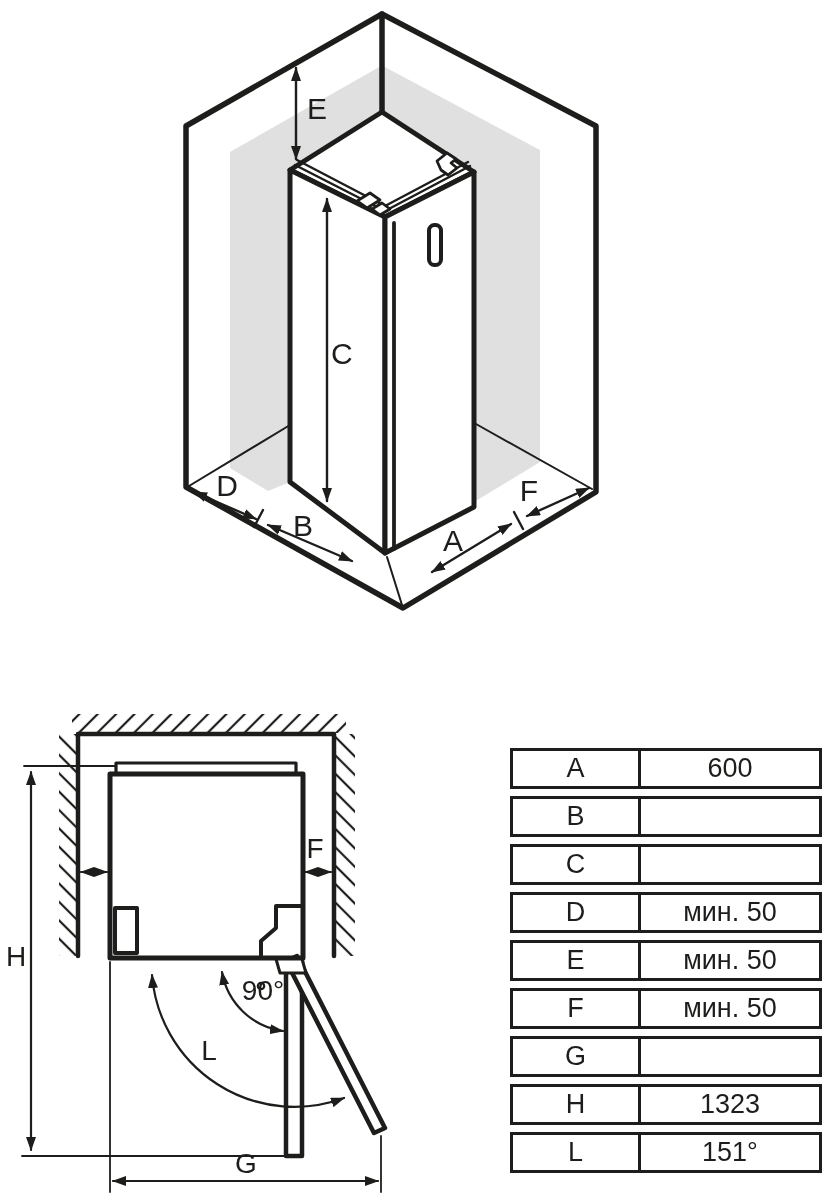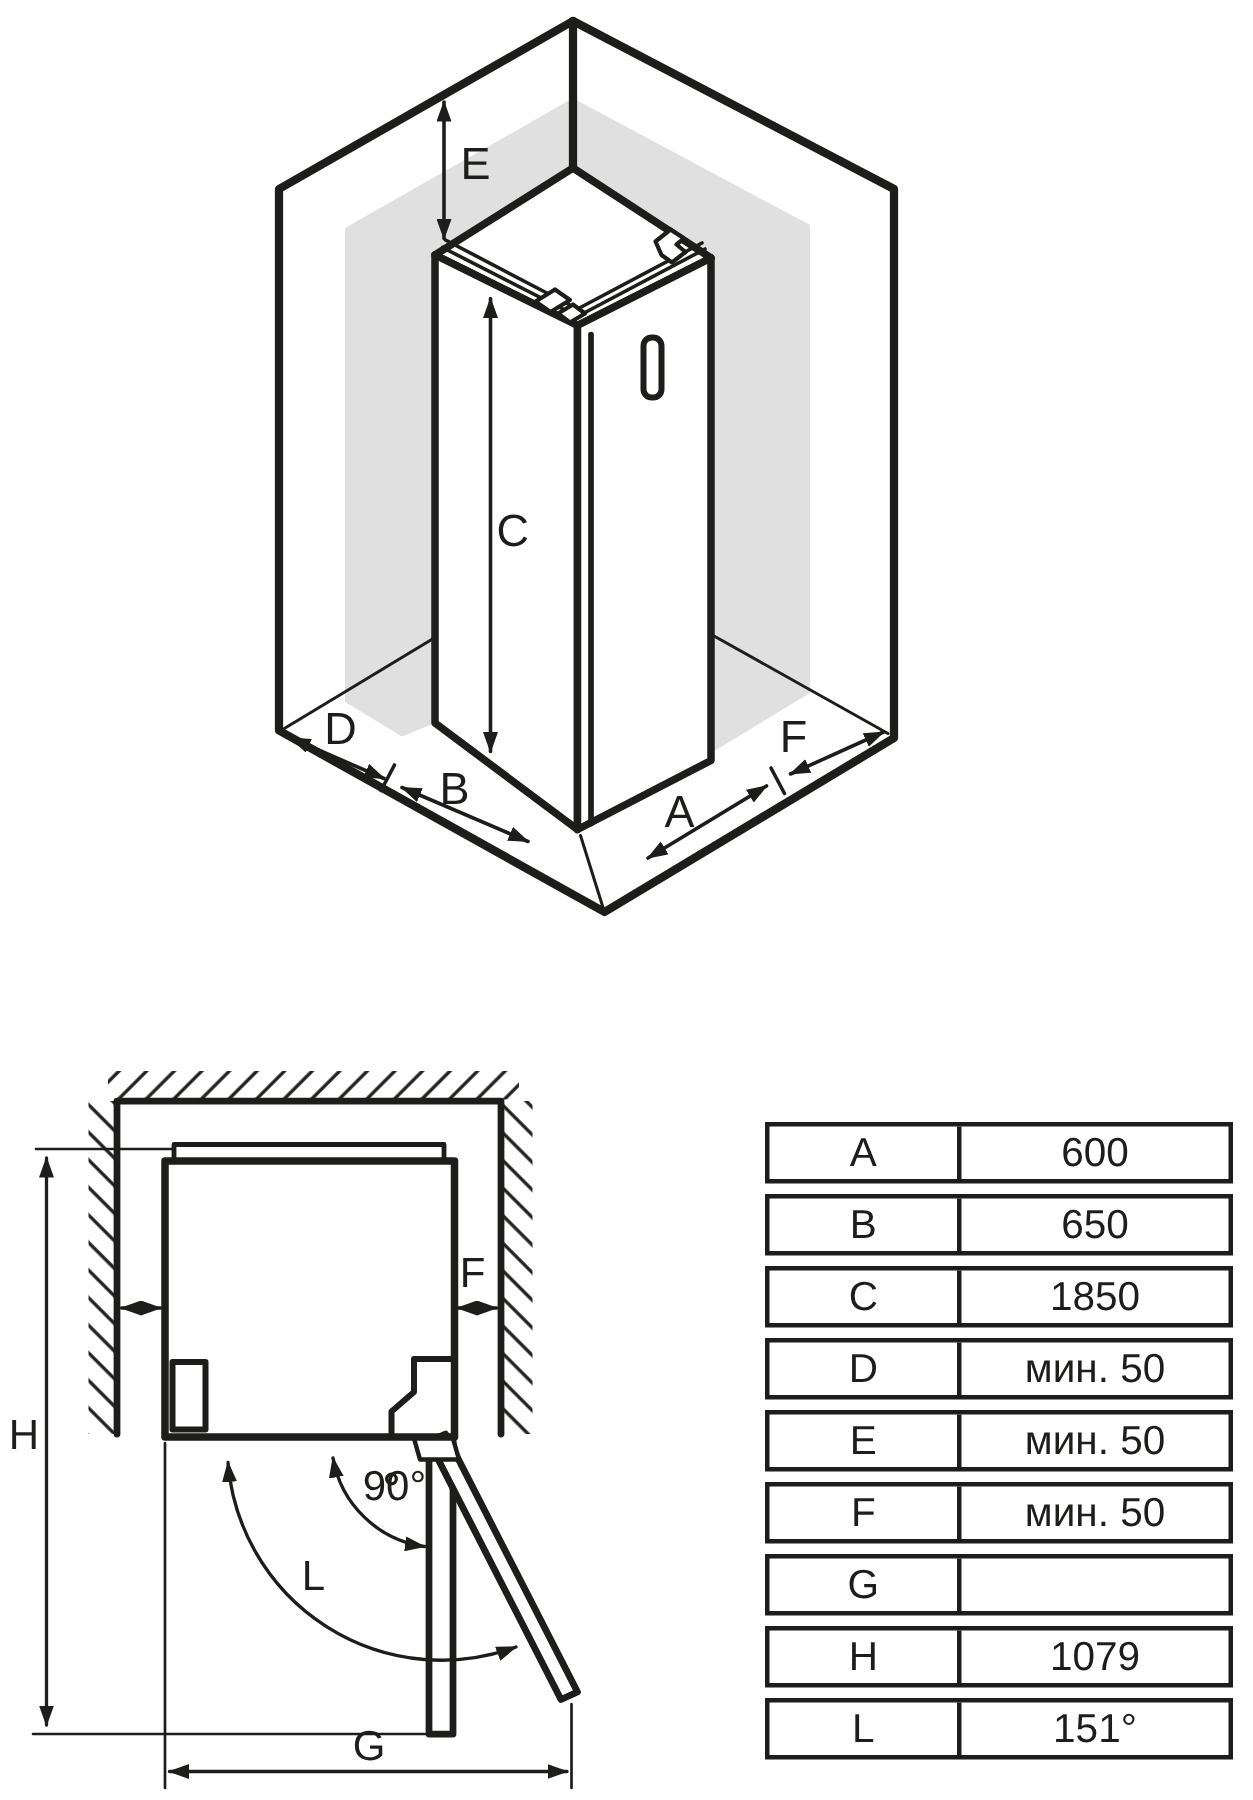--- a/index.html
+++ b/index.html
@@ -127,42 +127,40 @@
   </g>
 </svg>
 
 <div class="dim-table">
   <div class="dim-row">
     <div class="dim-cell dim-key">A</div>
     <div class="dim-cell dim-val">600</div>
   </div>
   <div class="dim-row">
     <div class="dim-cell dim-key">B</div>
-    <div class="dim-cell dim-val">650</div>
   </div>
   <div class="dim-row">
     <div class="dim-cell dim-key">C</div>
-    <div class="dim-cell dim-val">1850</div>
   </div>
   <div class="dim-row">
     <div class="dim-cell dim-key">D</div>
     <div class="dim-cell dim-val">мин. 50</div>
   </div>
   <div class="dim-row">
     <div class="dim-cell dim-key">E</div>
     <div class="dim-cell dim-val">мин. 50</div>
   </div>
   <div class="dim-row">
     <div class="dim-cell dim-key">F</div>
     <div class="dim-cell dim-val">мин. 50</div>
   </div>
   <div class="dim-row">
     <div class="dim-cell dim-key">G</div>
   </div>
   <div class="dim-row">
     <div class="dim-cell dim-key">H</div>
-    <div class="dim-cell dim-val">1079</div>
+    <div class="dim-cell dim-val">1323</div>
   </div>
   <div class="dim-row">
     <div class="dim-cell dim-key">L</div>
     <div class="dim-cell dim-val">151°</div>
   </div>
 </div>
 
 </body></html>

